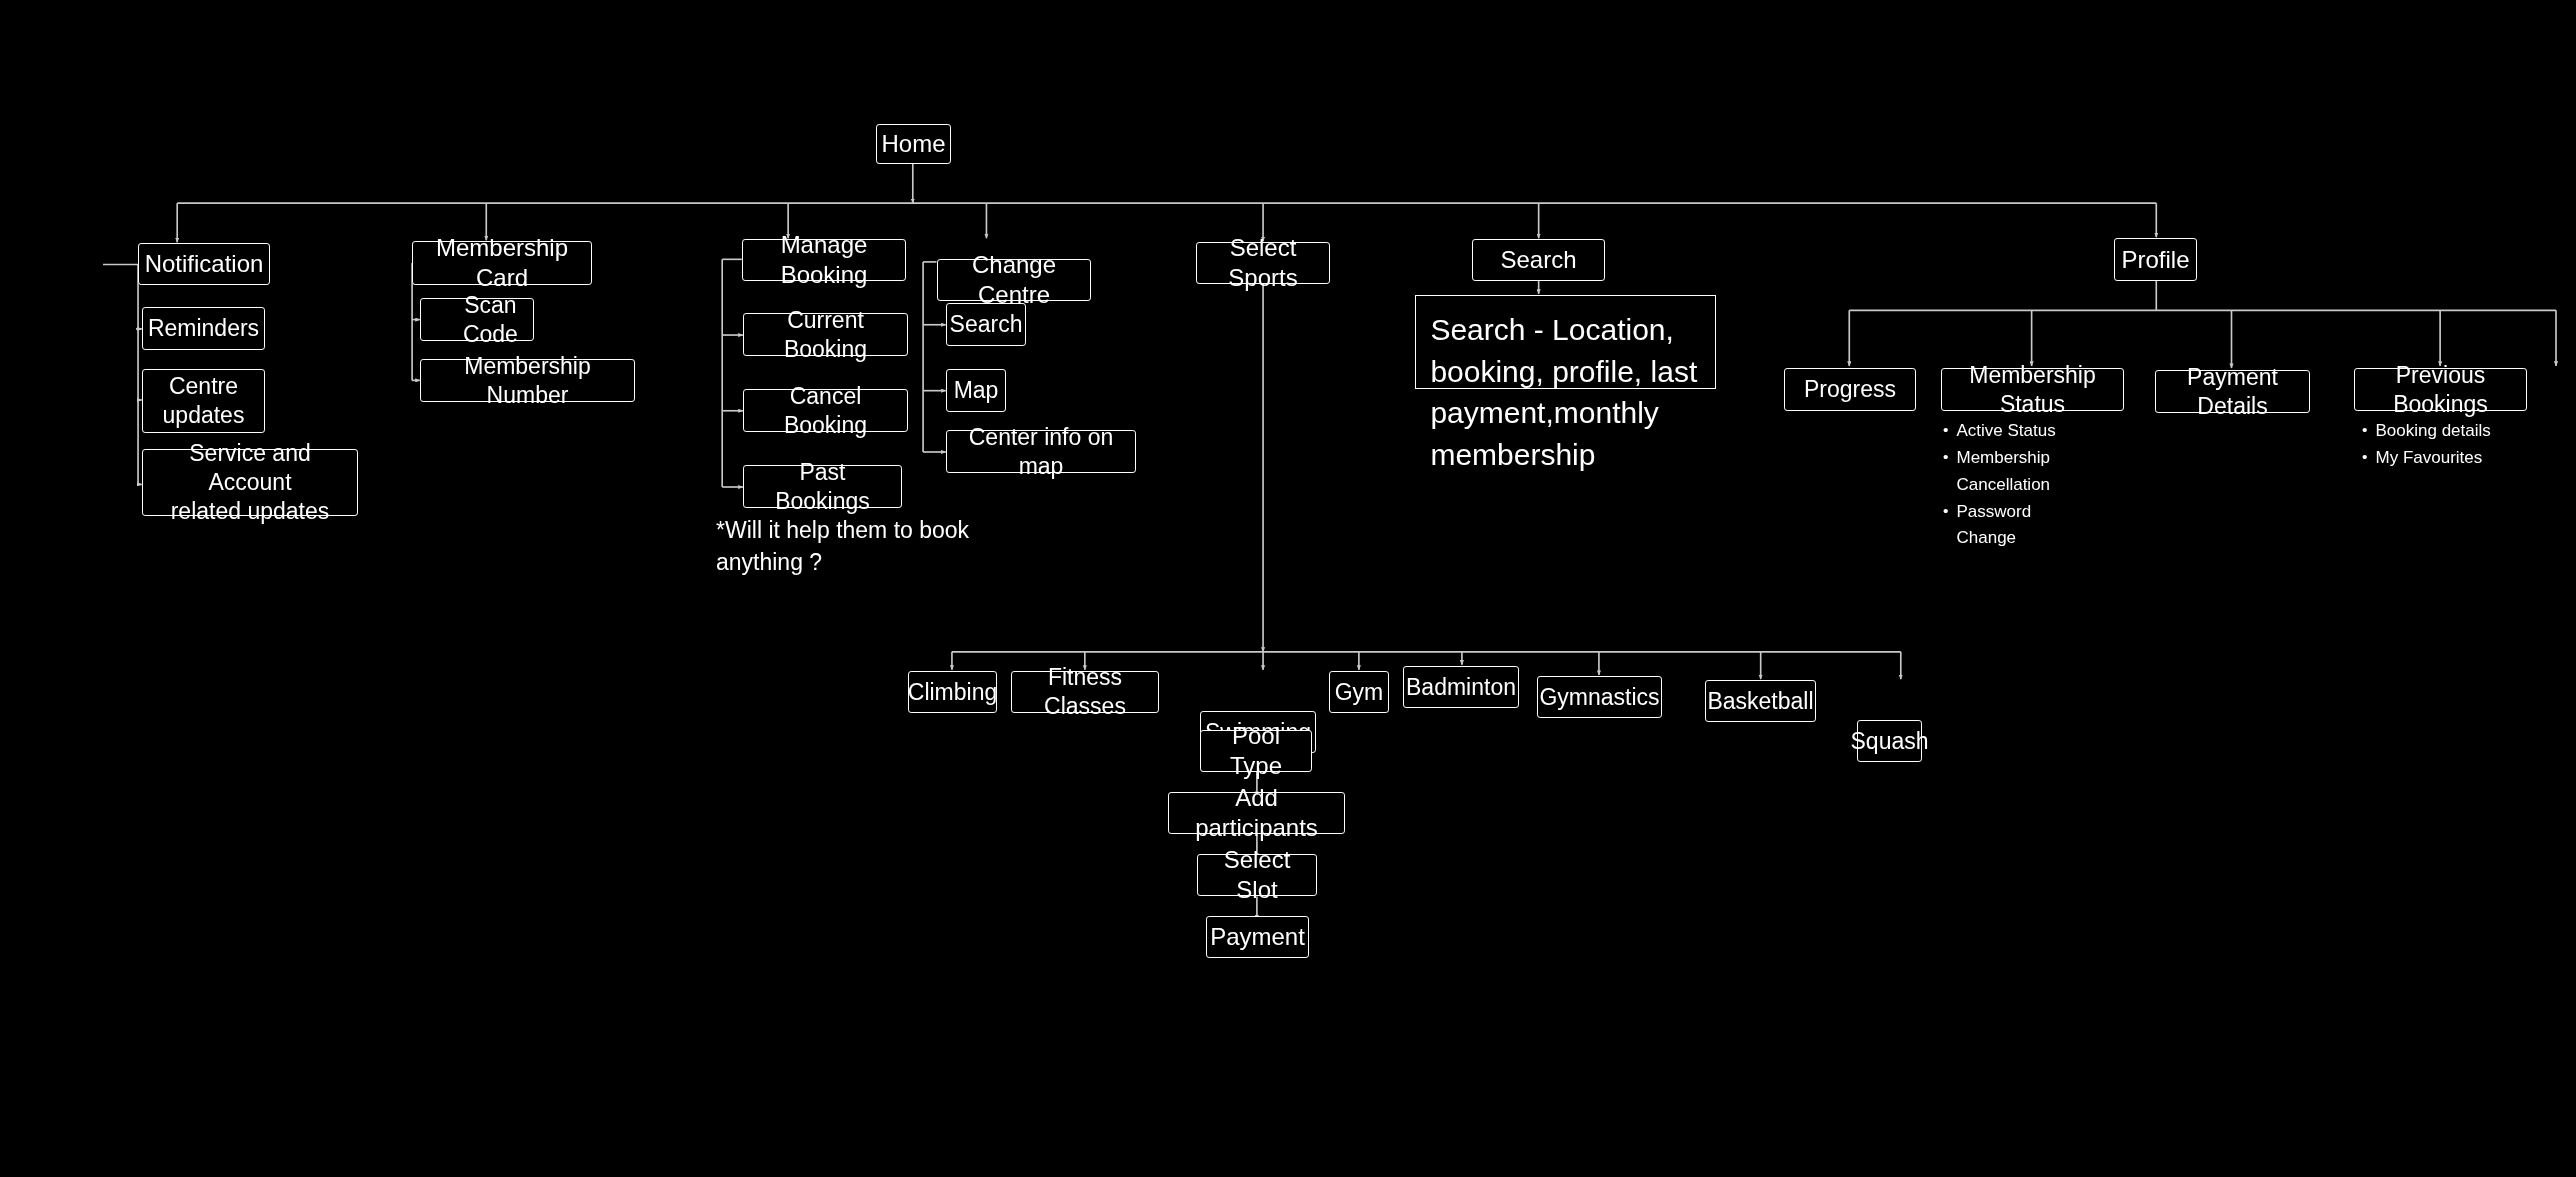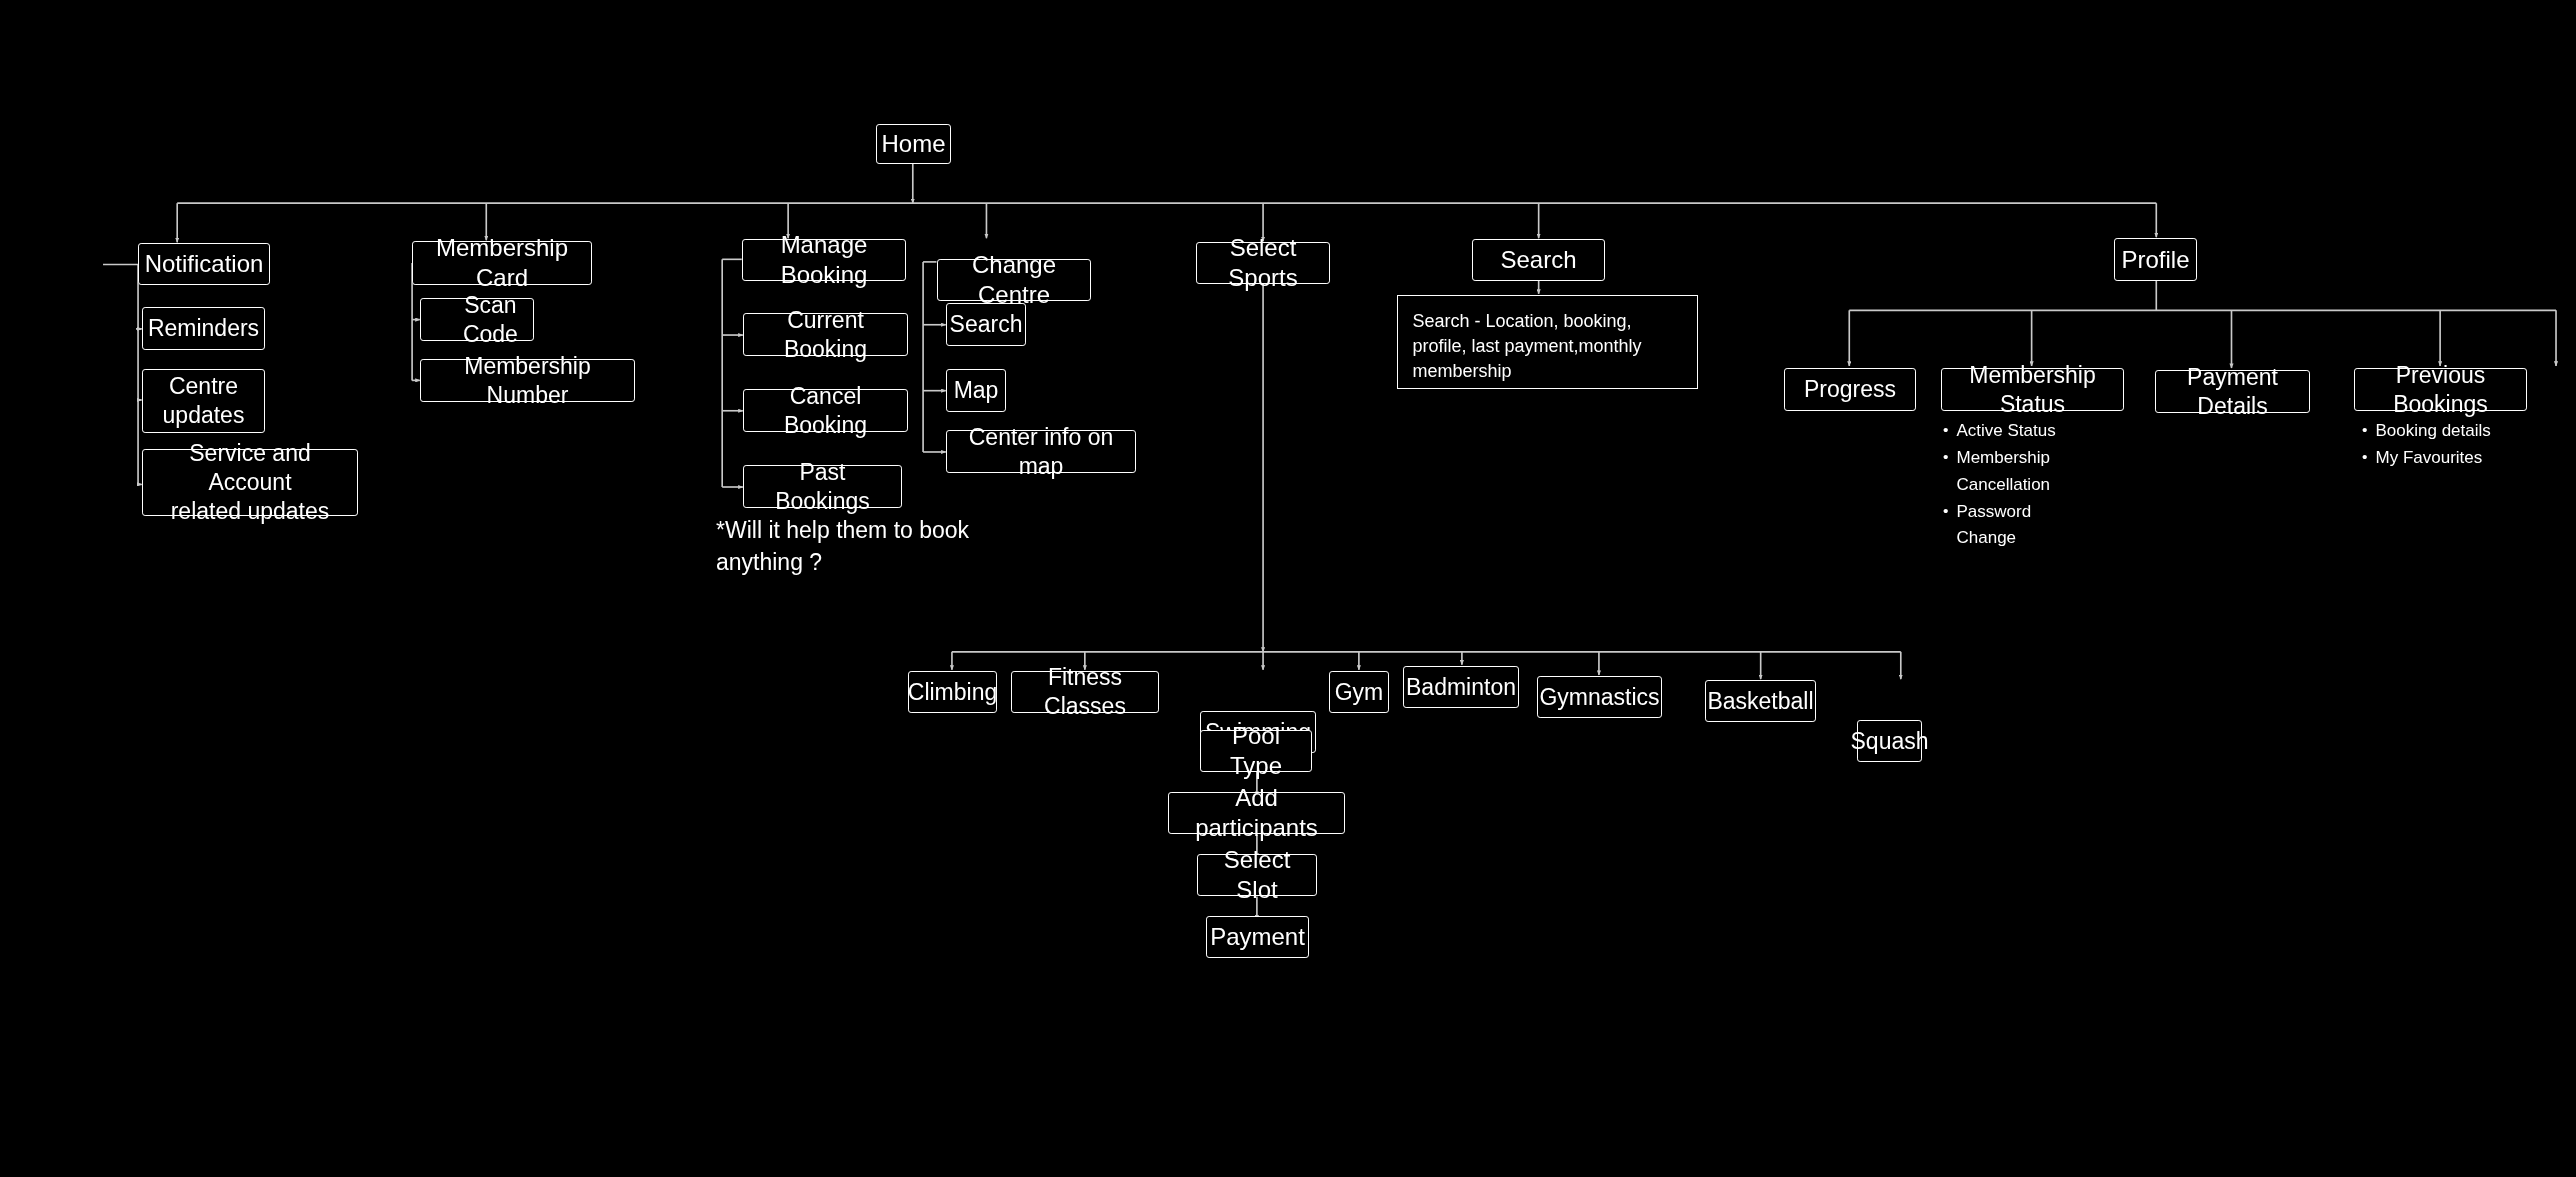--- a/index.html
+++ b/index.html
@@ -40,24 +40,25 @@
   }
   .node.lvl1 { font-size: 24px; }
   .node.lvl2 { font-size: 23px; }
   .node.sport { font-size: 23px; }
   .node.flow { font-size: 24px; }
   .notebox {
     position: absolute;
     border: 1.5px solid #ffffff;
     background: #000000;
     color: #ffffff;
-    font-size: 18px;
+    font-size: 30px;
     line-height: 1.38;
     padding: 13.4px 14.4px;
     text-align: left;
+    margin-left: 18px;
   }
   .freenote {
     position: absolute;
     color: #ffffff;
     font-size: 23px;
     line-height: 1.38;
     text-align: left;
     white-space: pre-line;
   }
   .bullets {

